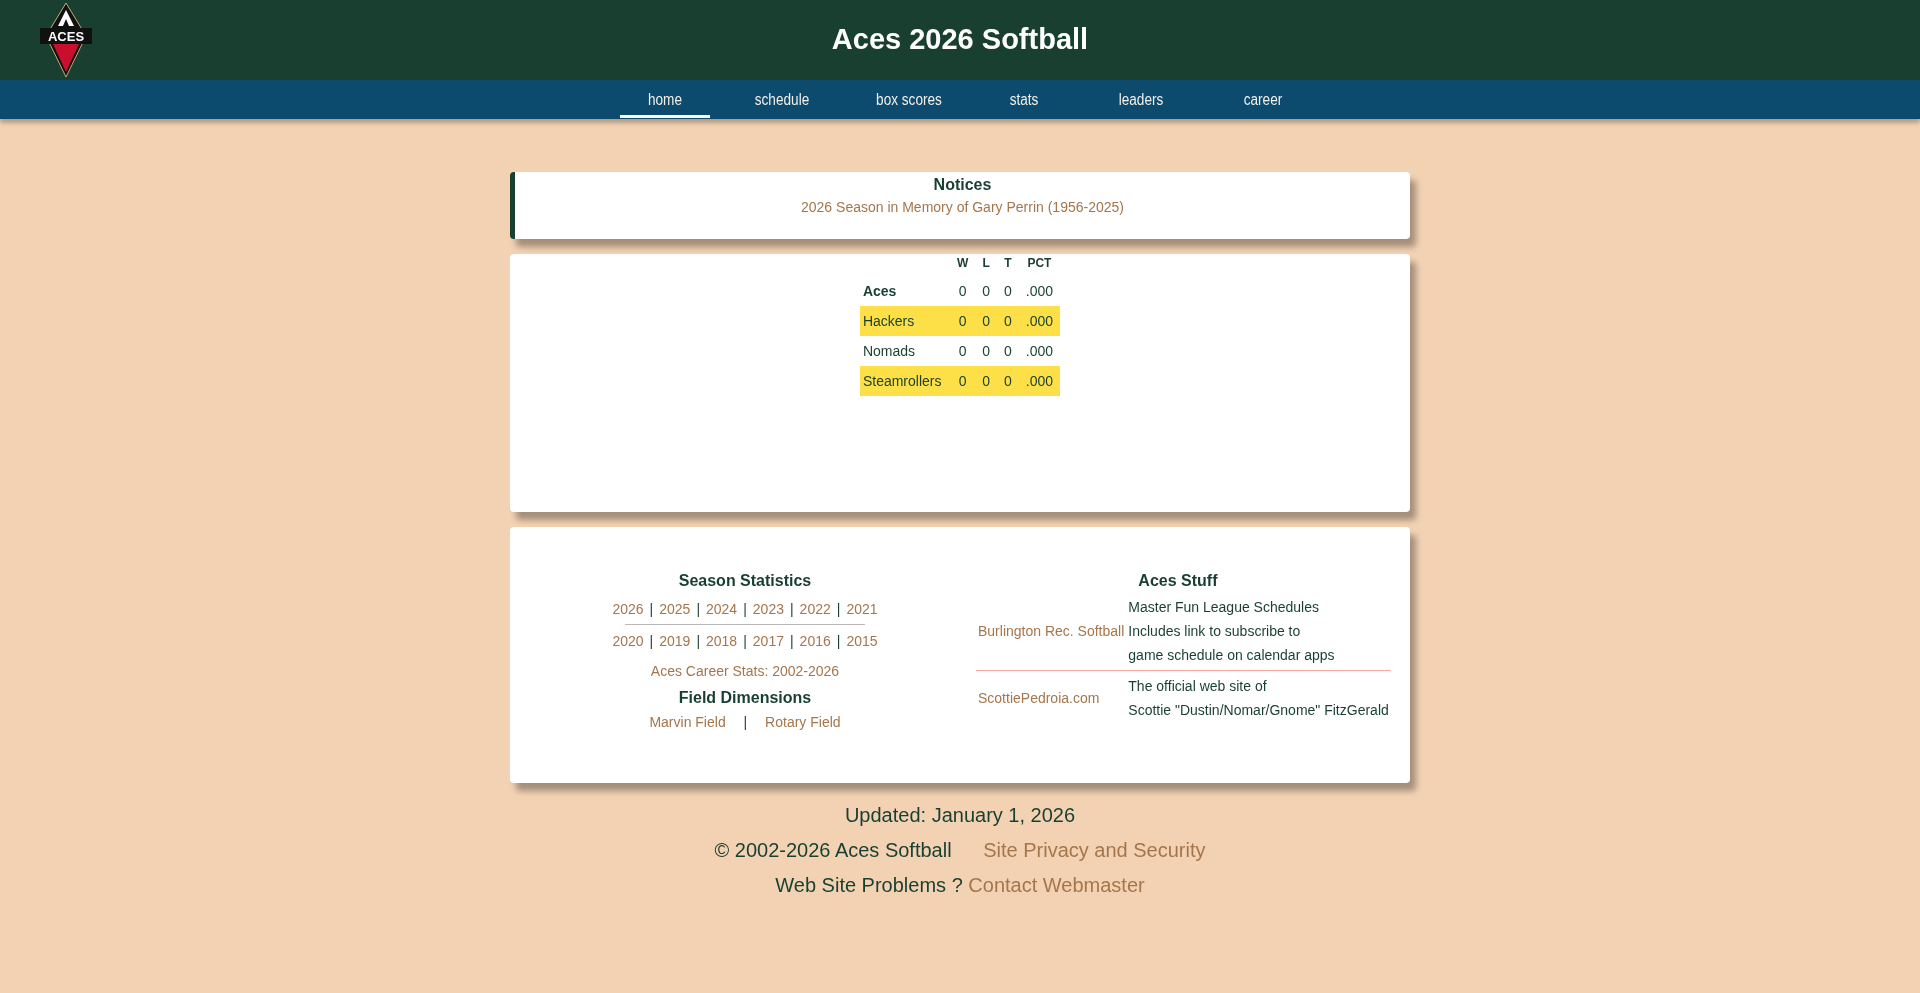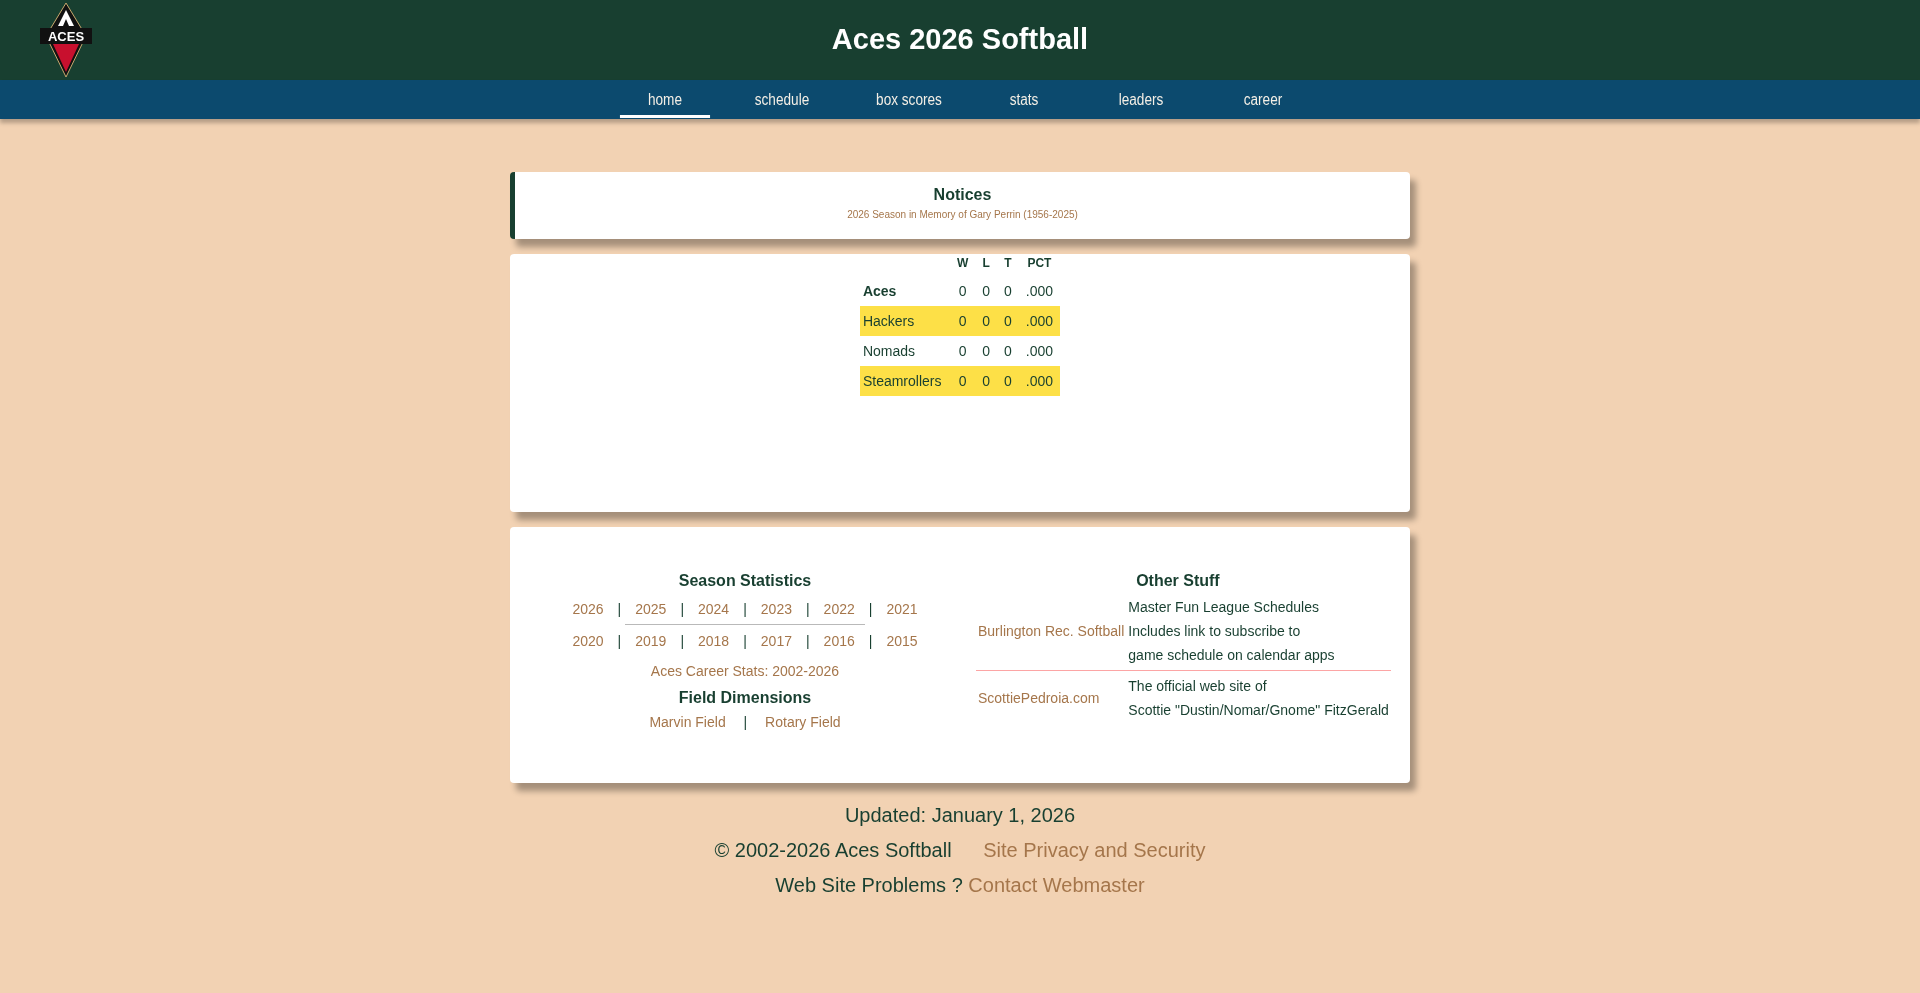--- a/index.html
+++ b/index.html
@@ -29,34 +29,34 @@
   }
   .nav-item.active::after {
     content:""; position:absolute; left:0; right:0; bottom:1px; height:3px; background:#fff;
   }
   .container { width:900px; margin:0 auto; padding-top:53px; }
   .card {
     background:#fff; border-radius:4px; box-shadow:6px 8px 6px rgba(0,0,0,0.32);
     margin-bottom:15px; position:relative;
   }
   .notices { height:67px; border-left:5px solid #183f30; text-align:center; }
-  .notices .title { padding-top:14px; font-size:16px; font-weight:bold; color:#183f30; }
-  .notices .memo { font-size:10px; color:#a5764b; margin-top:5px; }
+  .notices .title { padding-top:4px; font-size:16px; font-weight:bold; color:#183f30; }
+  .notices .memo { font-size:14px; color:#a5764b; margin-top:5px; }
   .standings { height:258px; }
   .standings h3 { margin:0; padding-top:46px; text-align:center; font-size:16px; color:#183f30; }
   table.st { margin:6px auto 0; border-collapse:collapse; font-size:14px; }
   table.st th { font-size:12px; padding:2px 7px 6px; text-align:center; color:#183f30; }
   table.st td { padding:0 7px; height:30px; text-align:center; color:#183f30; }
   table.st td.team { text-align:left; padding-left:3px; width:80px; }
   table.st tr.alt td { background:#fde047; }
   table.st tr.bold td.team { font-weight:bold; }
   .lower { height:256px; display:flex; }
   .col-left { width:470px; text-align:center; padding-top:45px; }
   .col-left .hd { font-size:16px; font-weight:bold; color:#183f30; margin-bottom:7px; }
-  .years { display:flex; justify-content:center; font-size:14px; line-height:24px;gap:8px; }
+  .years { display:flex; justify-content:center; font-size:14px; line-height:24px; }
   .year { color:#a5764b; cursor:pointer; padding:0 4px; }
   .sep { color:#183f30; padding:0 2px; }
   .yr-divider { width:240px; height:1px; background:#b9b9b9; margin:3px auto 4px; }
   .link { color:#a5764b; cursor:pointer; }
   .col-right { padding-top:45px; }
   .col-right .hd { font-size:16px; font-weight:bold; color:#183f30; text-align:center; margin-bottom:5px; margin-left:-15px; }
   table.os { border-collapse:collapse; font-size:14px; margin-left:-4px; }
   table.os td { padding:0 2px; vertical-align:middle; color:#183f30; line-height:24px; }
   table.os tr.first td { border-bottom:1px solid #fca5a5; padding-bottom:3px; }
   table.os tr.second td { padding-top:3px; }
@@ -167,21 +167,21 @@
       </div>
       <div style="font-size:14px;margin-top:10px;"><span class="link">Aces Career Stats: 2002-2026</span></div>
       <div class="hd" style="margin-top:10px;">Field Dimensions</div>
       <div style="font-size:14px;">
         <span class="link">Marvin Field</span>
         <span class="sep" style="padding:0 14px;">|</span>
         <span class="link">Rotary Field</span>
       </div>
     </div>
     <div class="col-right">
-      <div class="hd">Other Stuff</div>
+      <div class="hd">Aces Stuff</div>
       <table class="os">
         <tbody>
             <tr class="first">
           <td><span class="link">Burlington Rec. Softball</span></td>
           <td>
             <div>Master Fun League Schedules</div>
             <div>Includes link to subscribe to</div>
             <div>game schedule on calendar apps</div>
           </td>
         </tr>

